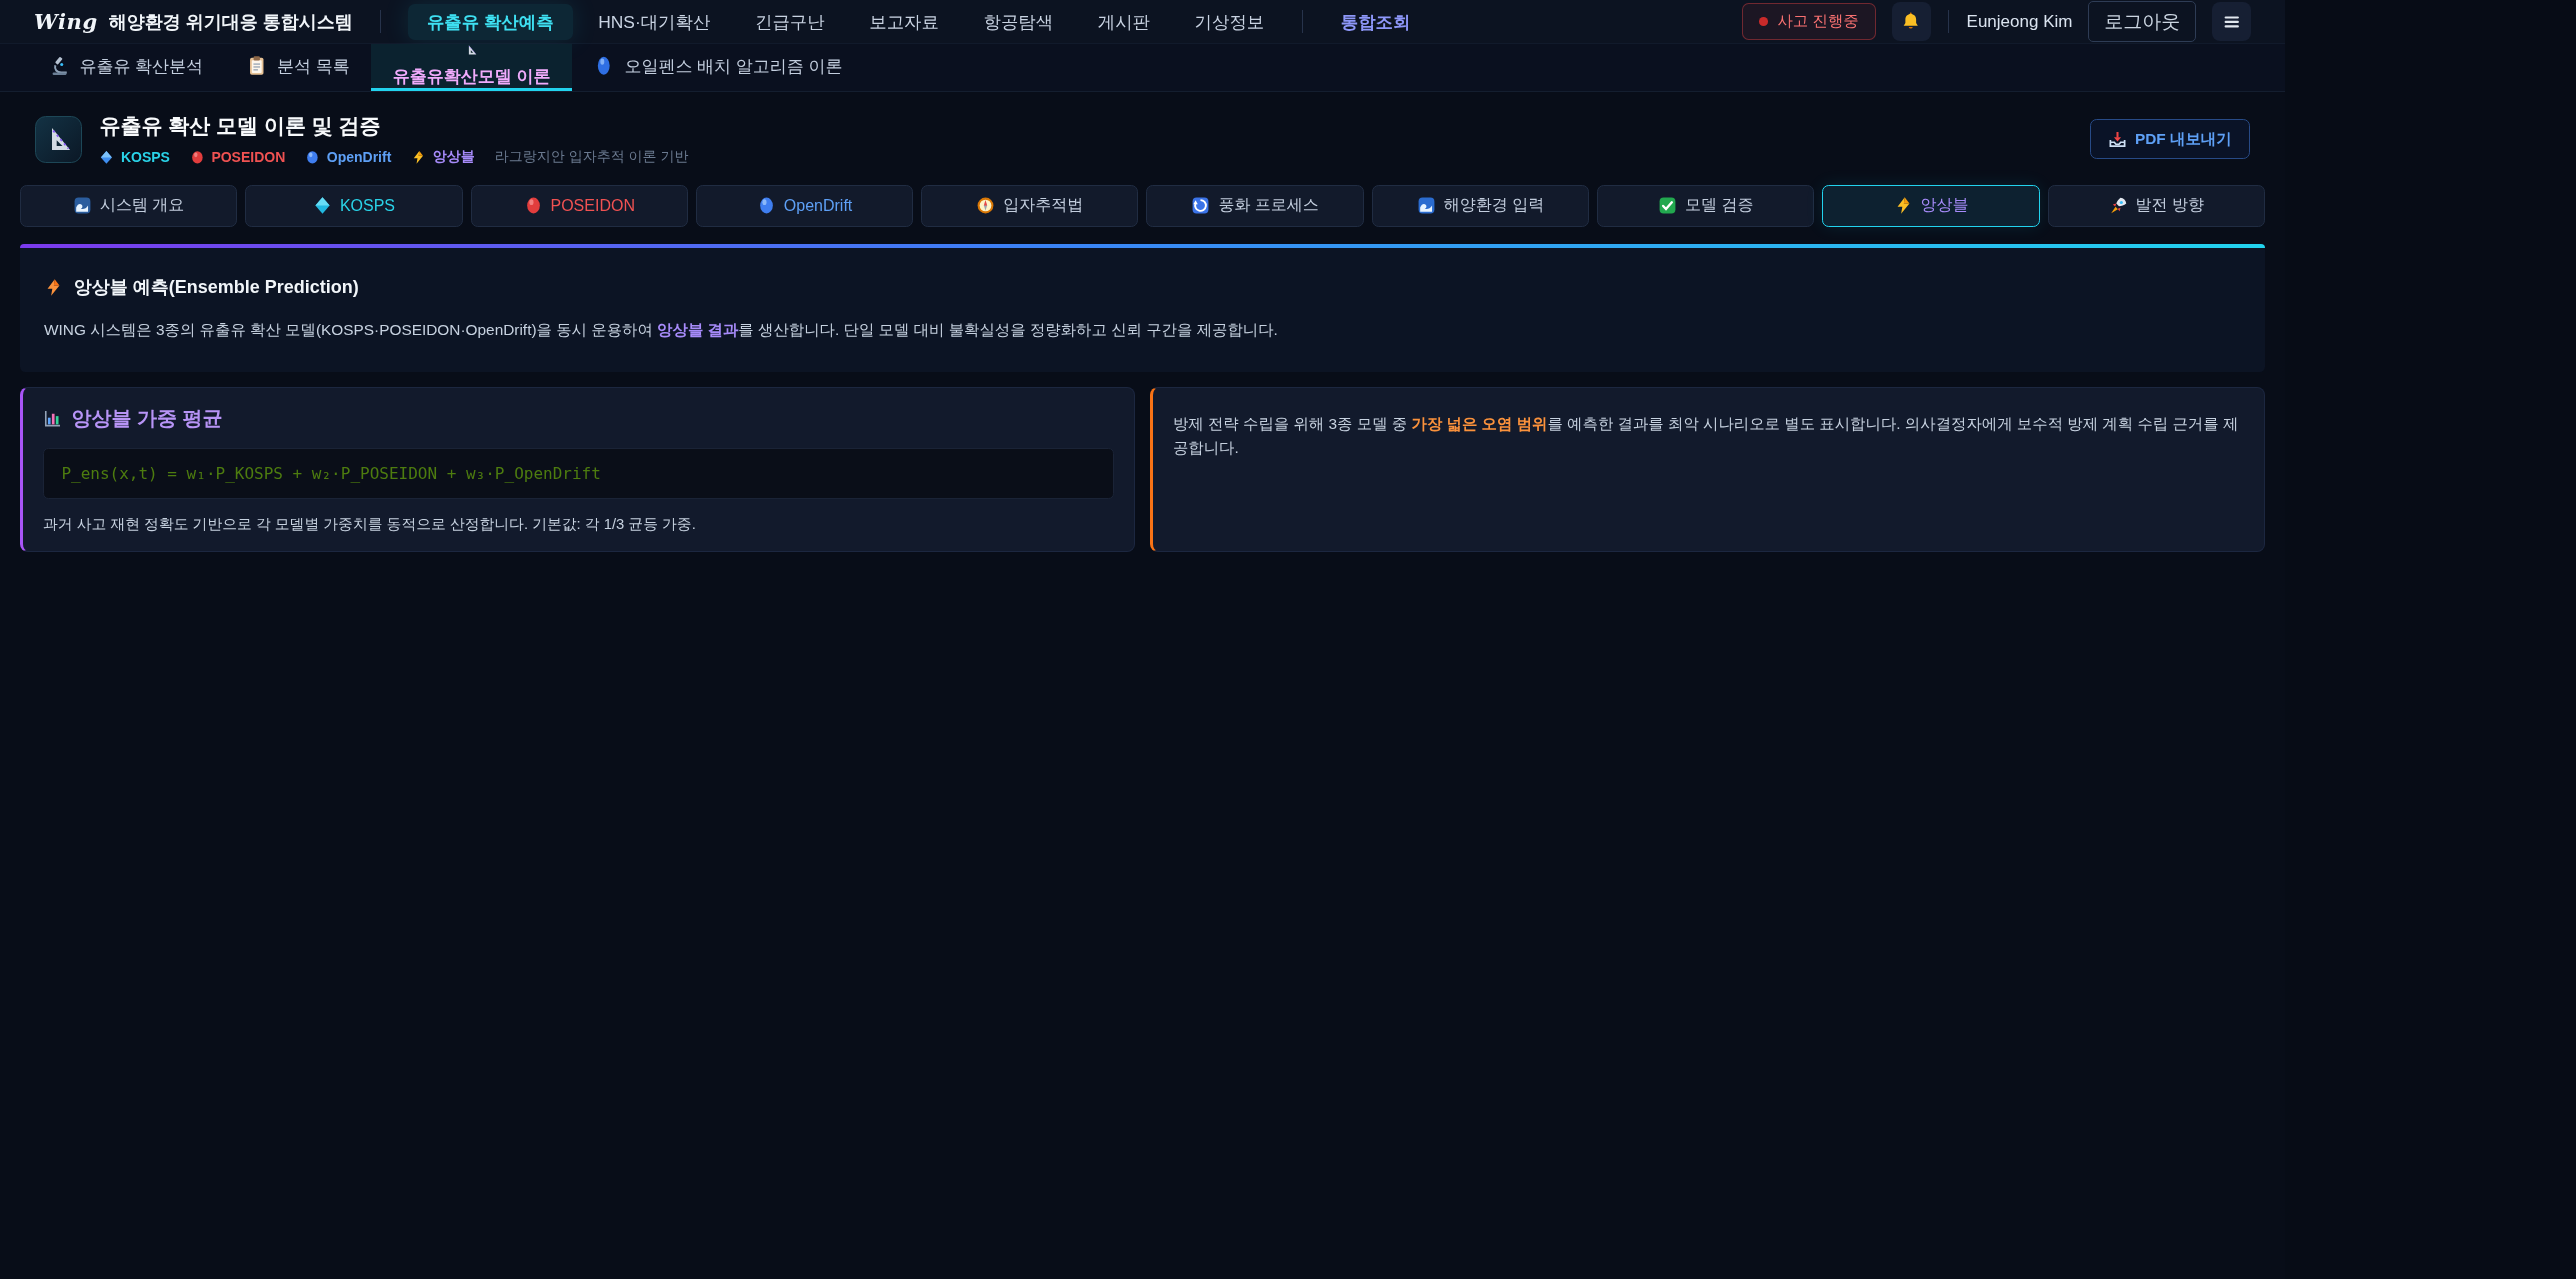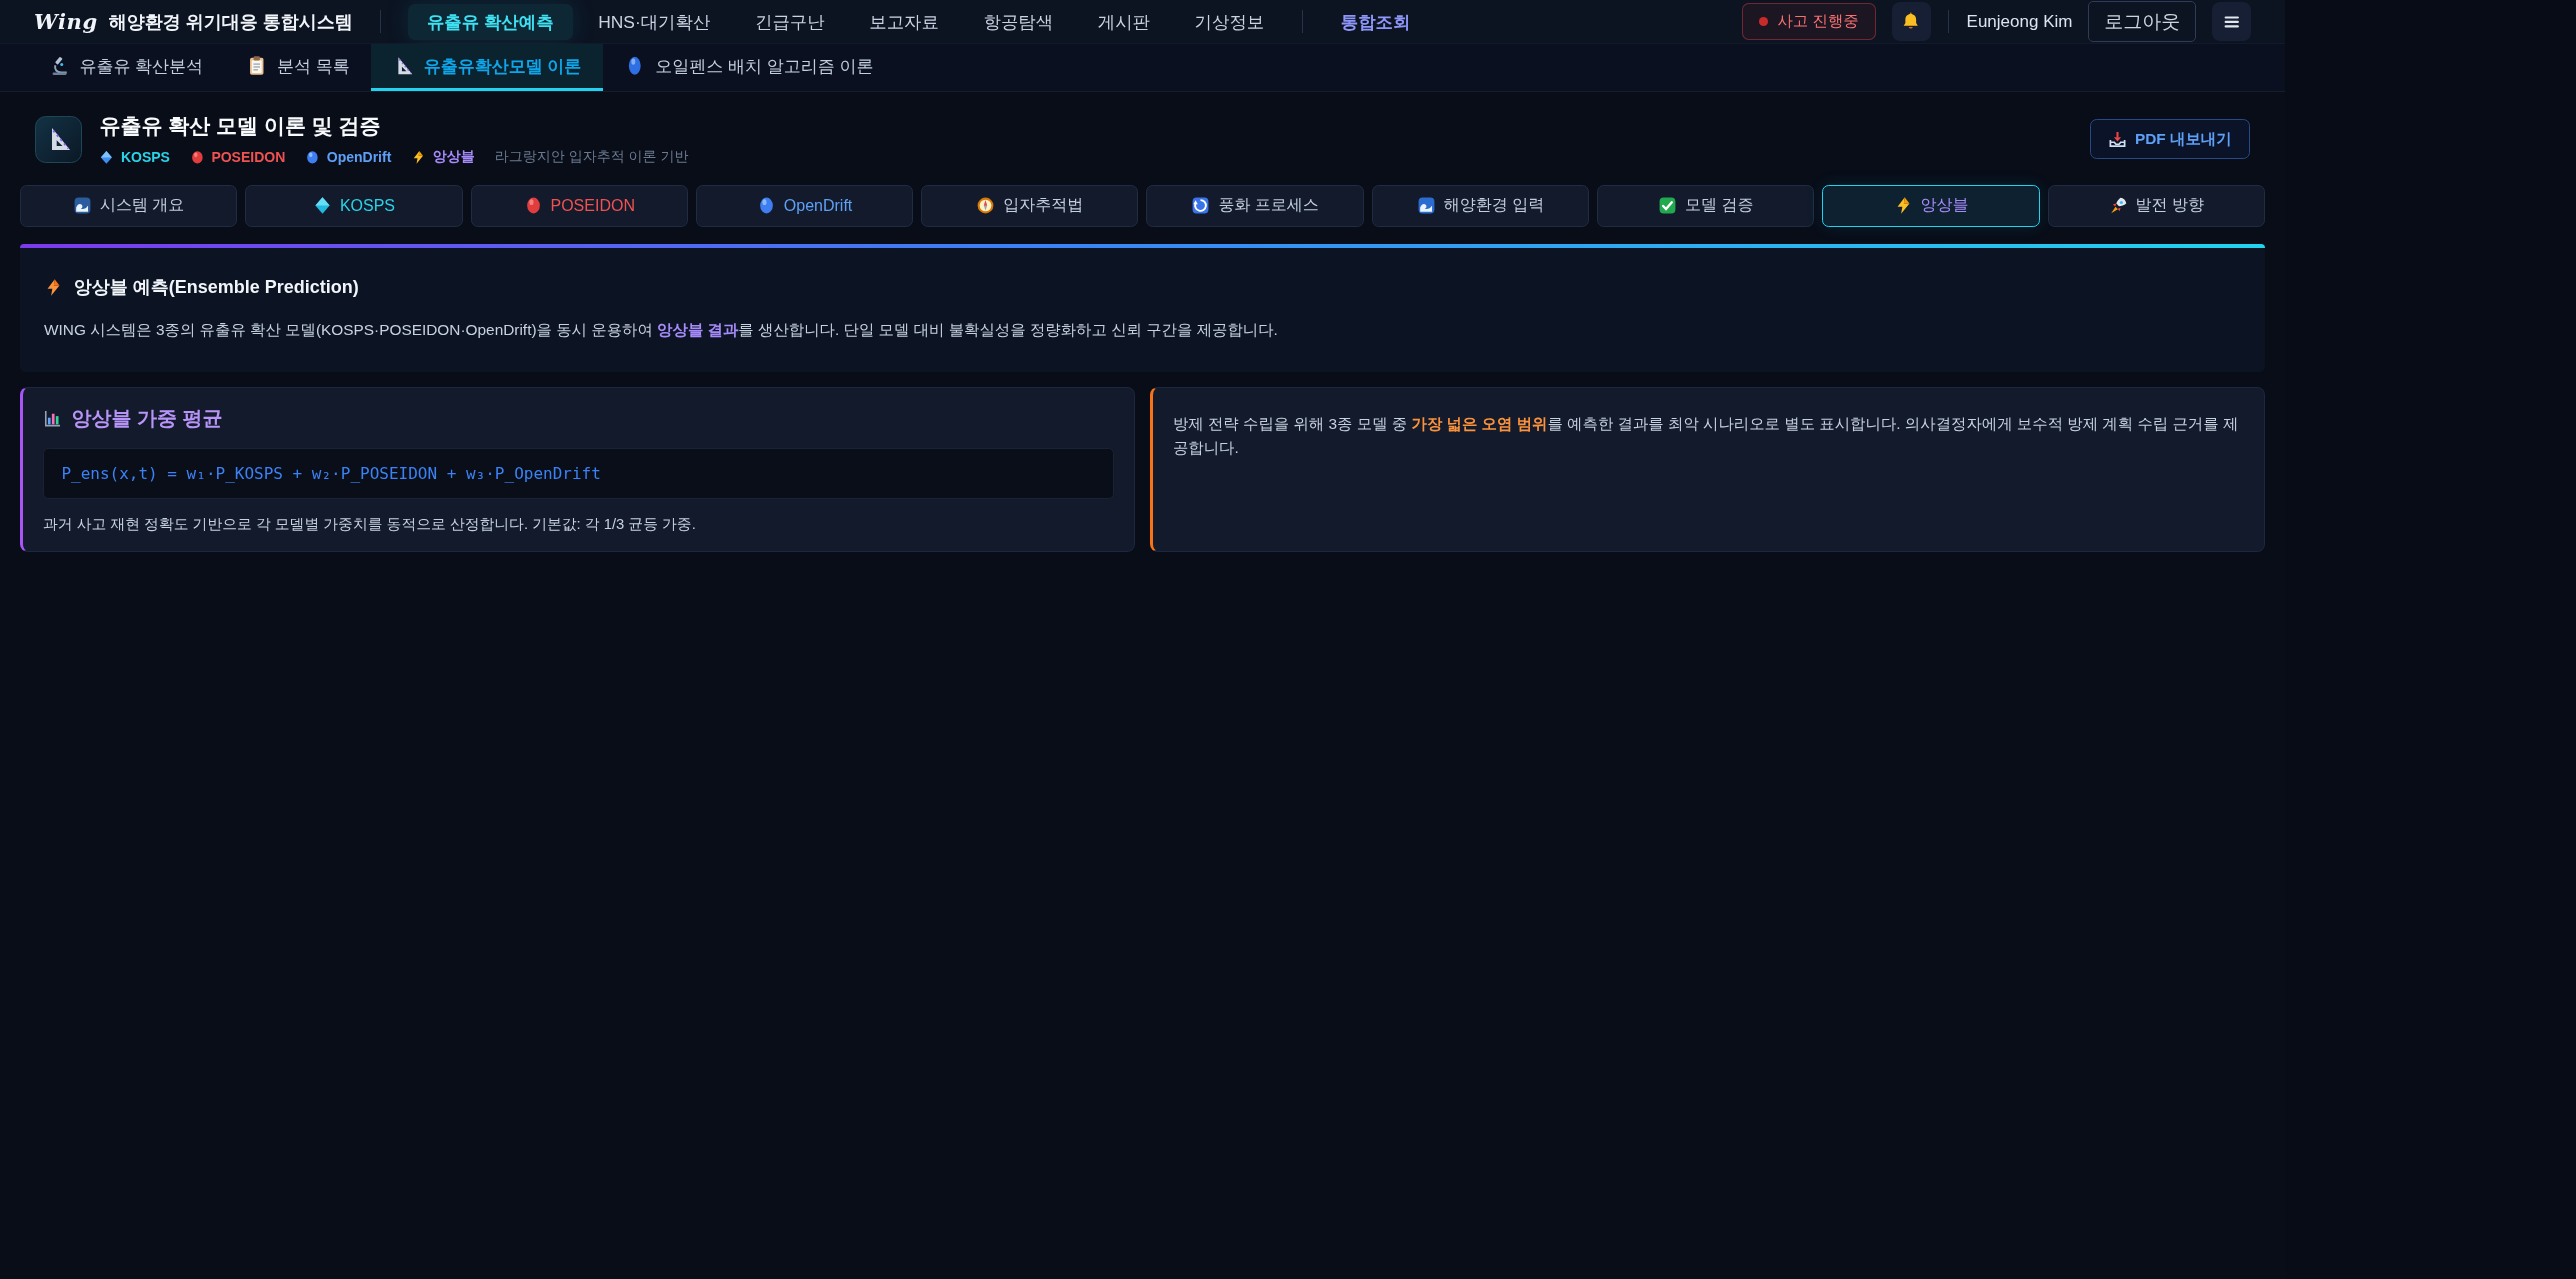--- a/index.html
+++ b/index.html
@@ -30,21 +30,21 @@
               display:flex; align-items:center; justify-content:center; cursor:pointer; }
   .user-name { font-size:17px; color:#dbe4f0; white-space:nowrap; }
   .logout-btn { border:1.3px solid #2e3c55; border-radius:5px; padding:6.7px 14.8px; font-size:19px;
                 color:#cbd5e1; background:transparent; white-space:nowrap; cursor:pointer;text-align:right; }
 
   
   .subtabs { display:flex; align-items:stretch; height:48px; background:#0a101f;
              border-bottom:1.3px solid #141e2f; padding:0 27px; }
   .subtab { display:flex; align-items:center; gap:9.4px; padding:0 21.5px; font-size:17px;
             color:#c3cede; white-space:nowrap; cursor:pointer; border-bottom:3.4px solid transparent; }
-  .subtab.active { background:#0b222f; color:#0ea5e9; font-weight:bold; border-bottom-color:#22d3ee; }
+  .subtab.active { background:#0b222f; color:#f0abfc; font-weight:bold; border-bottom-color:#22d3ee;flex-direction:column; }
   .subtab svg { width:21.5px; height:21.5px; }
 
   
   .page-header { display:flex; align-items:center; padding:20px 35px 16px 35px; }
   .header-icon-box { width:47px; height:47px; border-radius:10.7px; flex:none;
                      background:linear-gradient(135deg,#133244,#0b1826);
                      border:1.3px solid #1d4757; display:flex; align-items:center; justify-content:center;
                      margin-right:17.4px; }
   .header-icon-box svg { width:28px; height:28px; }
   .page-title { font-size:21px; font-weight:bold; color:#f8fafc; }
@@ -83,21 +83,21 @@
   .card { flex:1; background:#121a2c; border:0.7px solid #1c2740; border-left-width:3.4px;
           border-radius:8px; padding:17.4px 20px; }
   .card.weighted { border-left-color:#a855f7; }
   .card.worst { border-left-color:#f97316; }
   .card-title { display:flex; align-items:center; gap:9.4px; font-size:20px; font-weight:bold; }
   .card.weighted .card-title { color:#b794f6; }
   .card.worst .card-title { color:#fb923c; }
   .card-title svg { width:19px; height:19px; }
   .formula-box { margin-top:16px; background:#0a0e18; border:0.7px solid #1a2336; border-radius:5.4px;
                  padding:14.8px 17.4px; font-family:"DejaVu Sans Mono","Liberation Mono",monospace;
-                 font-size:16px; color:#3b82f6; white-space:nowrap; }
+                 font-size:16px; color:#4d7c0f; white-space:nowrap; }
   .card-note { margin-top:16px; font-size:14.8px; color:#c7d2e0; }
   .worst-body { margin-top:7px; font-size:15.4px; color:#c7d2e0; line-height:1.55; }
 </style>
 </head>
 <body>
 
 <div class="app">
 
   <header class="topbar">
     <div class="brand">

